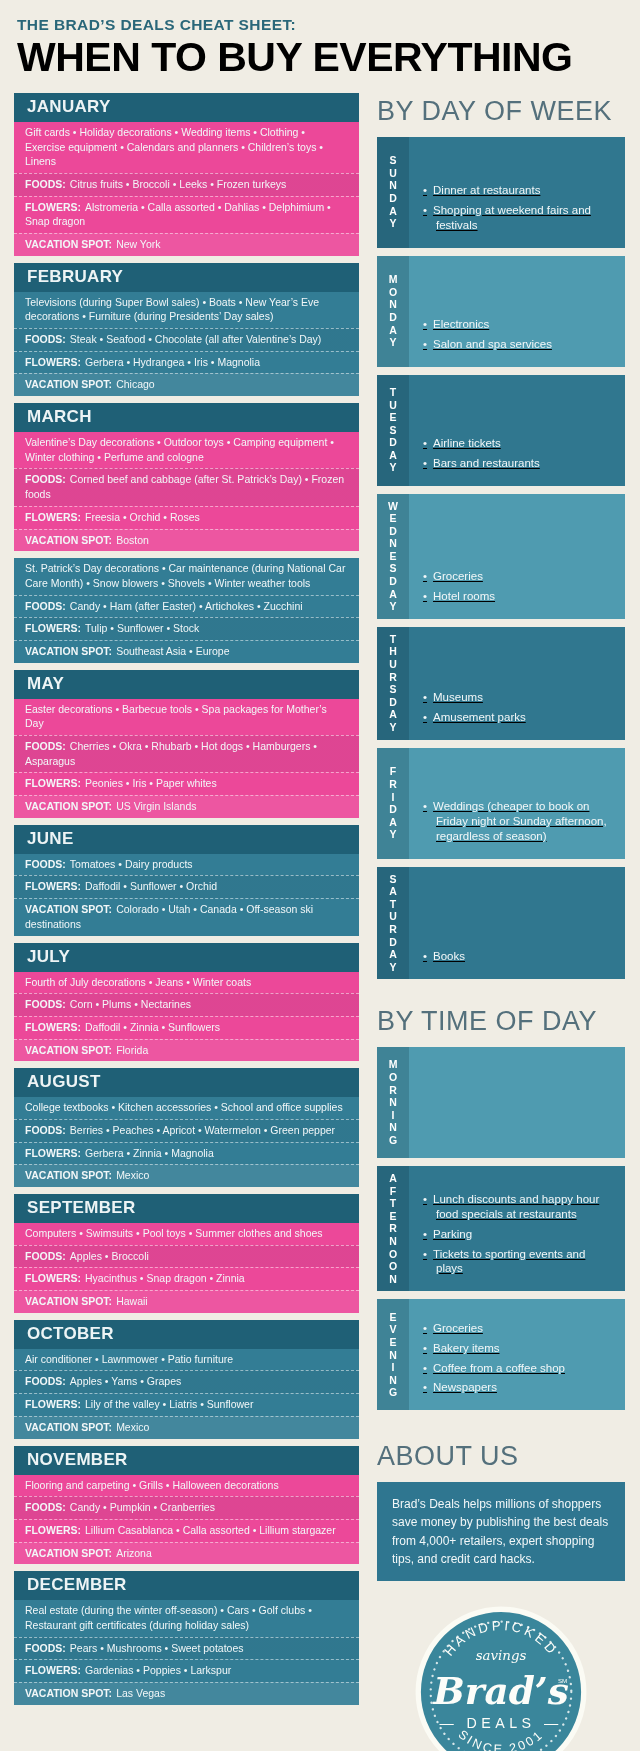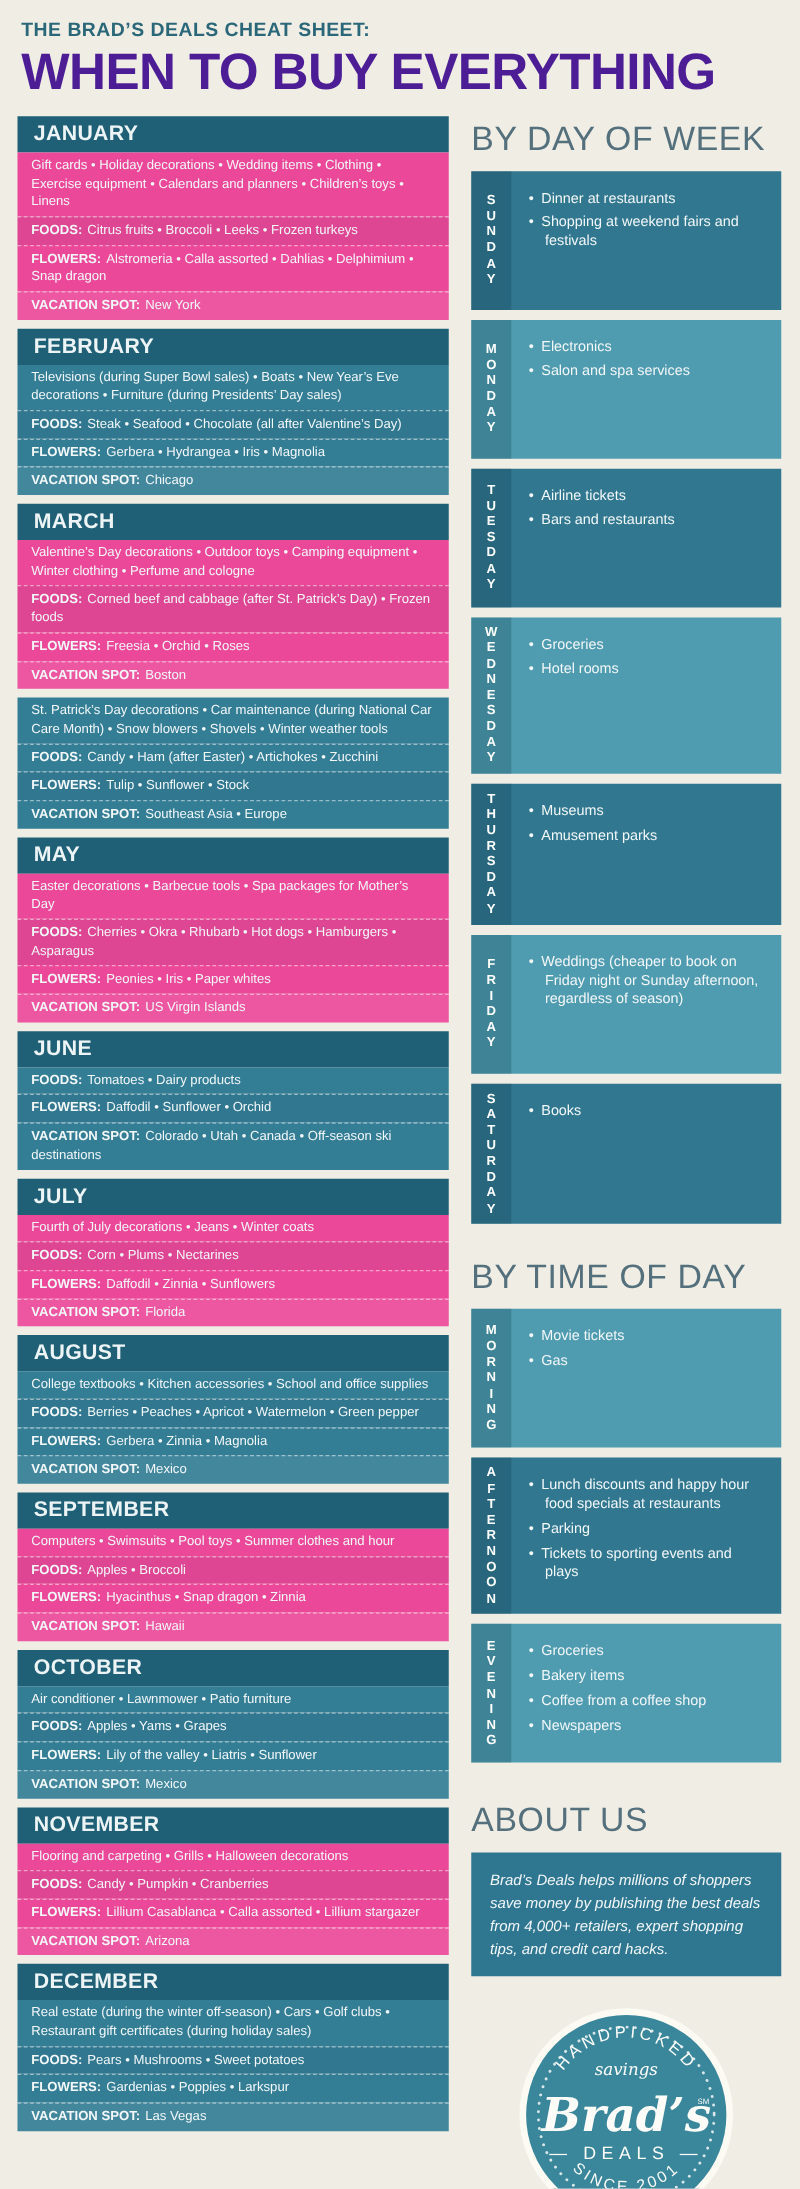--- a/index.html
+++ b/index.html
@@ -7,21 +7,21 @@
     width:640px;
     background:#F0EDE4;
     font-family:"Liberation Sans", sans-serif;
   }
   .page {
     width:640px; height:1751px; overflow:hidden; box-sizing:border-box;
     padding:14px 15px 16px 14px; background:#F0EDE4;
   }
   .page-header { padding:2px 0 14px 3px; }
   .kicker { color:#2A6779; font-size:15.5px; font-weight:bold; letter-spacing:0.4px; }
-  .title { margin:3px 0 0; color:#4c1d95; font-size:41px; font-weight:bold; letter-spacing:-0.5px; line-height:1.02; }
+  .title { margin:3px 0 0; color:#000000; font-size:41px; font-weight:bold; letter-spacing:-0.5px; line-height:1.02; }
 
   .columns { display:flex; gap:18px; align-items:flex-start; }
   .col-left { flex:0 0 345px; width:345px; }
   .col-right { flex:1; min-width:0; }
 
   
   .month-block { margin-bottom:7px; }
   .month-header {
     background:#1F6076; color:#EDF4F5; font-size:17px; font-weight:bold;
     padding:4px 13px 5px; letter-spacing:0.3px;
@@ -43,30 +43,30 @@
   .about-heading { margin-top:32px; }
 
   .side-block { display:flex; margin-bottom:8px; min-height:111px; }
   .side-block.dark  { background:#30778F; }
   .side-block.light { background:#4F9BB0; }
   .v-label {
     flex:0 0 32px; background:rgba(10,45,60,0.22);
     display:flex; flex-direction:column; align-items:center; justify-content:center;
     color:#FDFEFE; font-weight:bold; font-size:10.5px; line-height:1.2; padding:6px 0;
   }
-  .side-content { flex:1; display:flex; align-items:flex-start; padding:10px 12px 10px 14px; }
+  .side-content { flex:1; display:flex; align-items:flex-end; padding:10px 12px 10px 14px;text-decoration:underline; }
   .side-content ul { list-style:none; margin:0; padding:0; }
   .side-content li {
     color:#F2F7F8; font-size:11.5px; line-height:1.3; margin:5px 0;
     padding-left:13px; text-indent:-13px;
   }
   .side-content li::before { content:"•"; margin-right:6px; }
 
   .about-box { background:#2F7690; color:#F2F7F8; padding:13px 15px; font-size:12px; line-height:1.52; }
-  .about-box p { margin:0;font-style:italic; }
+  .about-box p { margin:0; }
 
   .logo-wrap { text-align:center; margin:22px 0 2px; }
   .lg-text { fill:#FCFDF9; }
   .lg-name { font-family:"DejaVu Serif", serif; font-style:italic; font-weight:bold; }
   .lg-savings { font-family:"DejaVu Serif", serif; font-style:italic; }
 </style>
 </head>
 <body>
 
 <div class="page">
@@ -128,21 +128,21 @@
         </section>
         <section class="month-block dark">
           <div class="month-header">AUGUST</div>
           <div class="m-row"><span class="m-text">College textbooks • Kitchen accessories • School and office supplies</span></div>
           <div class="m-row"><span class="m-label">FOODS:</span><span class="m-text">Berries • Peaches • Apricot • Watermelon • Green pepper</span></div>
           <div class="m-row"><span class="m-label">FLOWERS:</span><span class="m-text">Gerbera • Zinnia • Magnolia</span></div>
           <div class="m-row"><span class="m-label">VACATION SPOT:</span><span class="m-text">Mexico</span></div>
         </section>
         <section class="month-block light">
           <div class="month-header">SEPTEMBER</div>
-          <div class="m-row"><span class="m-text">Computers • Swimsuits • Pool toys • Summer clothes and hour</span></div>
+          <div class="m-row"><span class="m-text">Computers • Swimsuits • Pool toys • Summer clothes and shoes</span></div>
           <div class="m-row"><span class="m-label">FOODS:</span><span class="m-text">Apples • Broccoli</span></div>
           <div class="m-row"><span class="m-label">FLOWERS:</span><span class="m-text">Hyacinthus • Snap dragon • Zinnia</span></div>
           <div class="m-row"><span class="m-label">VACATION SPOT:</span><span class="m-text">Hawaii</span></div>
         </section>
         <section class="month-block dark">
           <div class="month-header">OCTOBER</div>
           <div class="m-row"><span class="m-text">Air conditioner • Lawnmower • Patio furniture</span></div>
           <div class="m-row"><span class="m-label">FOODS:</span><span class="m-text">Apples • Yams • Grapes</span></div>
           <div class="m-row"><span class="m-label">FLOWERS:</span><span class="m-text">Lily of the valley • Liatris • Sunflower</span></div>
           <div class="m-row"><span class="m-label">VACATION SPOT:</span><span class="m-text">Mexico</span></div>
@@ -290,26 +290,20 @@
       <div id="times-list">
           <div class="side-block light">
             <div class="v-label">
               <span>M</span>
               <span>O</span>
               <span>R</span>
               <span>N</span>
               <span>I</span>
               <span>N</span>
               <span>G</span>
-            </div>
-            <div class="side-content">
-              <ul>
-                <li>Movie tickets</li>
-                <li>Gas</li>
-              </ul>
             </div>
           </div>
           <div class="side-block dark">
             <div class="v-label">
               <span>A</span>
               <span>F</span>
               <span>T</span>
               <span>E</span>
               <span>R</span>
               <span>N</span>

